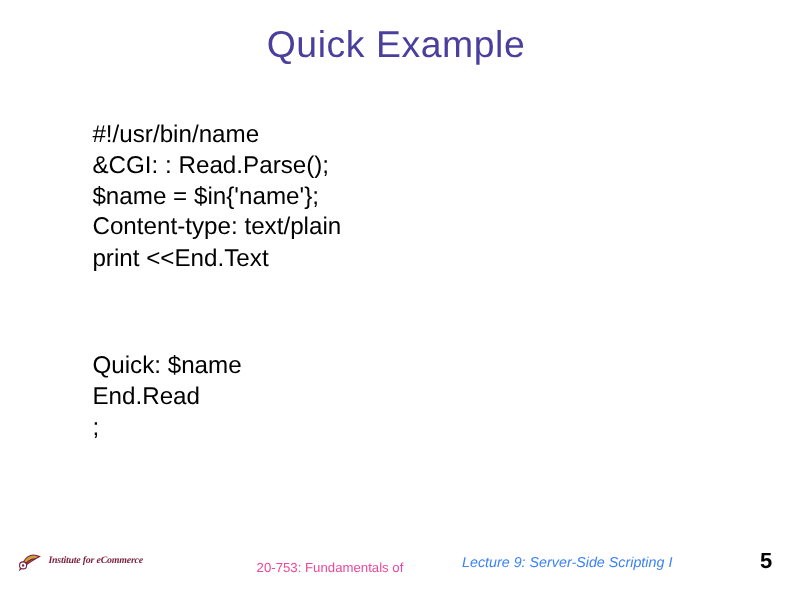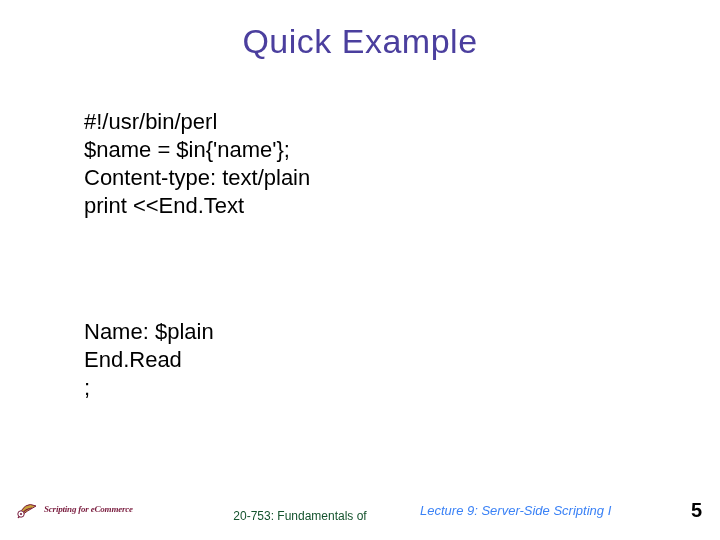--- a/index.html
+++ b/index.html
@@ -63,21 +63,21 @@
     font-family: Georgia, 'Times New Roman', serif;
     letter-spacing: -0.2px;
   }
   .footer-course {
     position: absolute;
     left: 210px;
     bottom: 4px;
     width: 180px;
     text-align: center;
     font-size: 12px;
-    color: #14532d;
+    color: #ec4899;
     line-height: 1.25;
   }
   .footer-lecture {
     position: absolute;
     left: 420px;
     bottom: 10px;
     font-size: 13px;
     color: #3b82f6;
     font-style: italic;
   }
@@ -91,44 +91,45 @@
   }
 </style>
 </head>
 <body>
 
 <div class="slide">
 
   <h1 class="title">Quick Example</h1>
 
   <div class="code-block">
-    <div>#!/usr/bin/perl</div>
+    <div>#!/usr/bin/name</div>
+    <div>&amp;CGI: : Read.Parse();</div>
     <div>$name = $in{'name'};</div>
     <div>Content-type: text/plain</div>
     <div>print &lt;&lt;End.Text</div>
   </div>
 
   <div class="code-block2">
-    <div>Name: $plain</div>
+    <div>Quick: $name</div>
     <div>End.Read</div>
     <div>;</div>
   </div>
 
   <div class="footer">
 
     <div class="logo">
       <span class="logo-mark">
         <svg viewBox="0 0 26 26" width="26" height="26">
           <path d="M4 22 Q10 4 22 10 Q14 14 4 22 Z" fill="#c9a23a" stroke="#7a1d3f" stroke-width="1"></path>
           <path d="M6 20 Q12 12 18 12" stroke="#7a1d3f" stroke-width="1.2" fill="none"></path>
           <circle cx="7" cy="18" r="3.2" fill="#fff" stroke="#7a1d3f" stroke-width="1"></circle>
           <circle cx="7" cy="18" r="1.1" fill="#7a1d3f"></circle>
         </svg>
       </span>
-      <span class="logo-text">Scripting for eCommerce</span>
+      <span class="logo-text">Institute for eCommerce</span>
     </div>
 
     <div class="footer-course">
       <div>20-753: Fundamentals of</div>
     </div>
 
     <div class="footer-lecture">Lecture 9: Server-Side Scripting I</div>
 
     <div class="page-num">5</div>
   </div>

